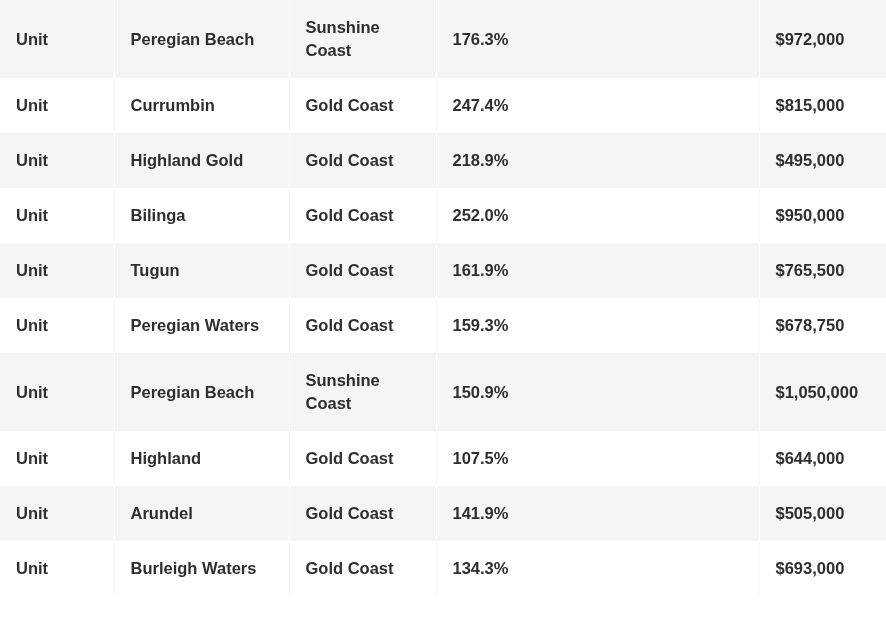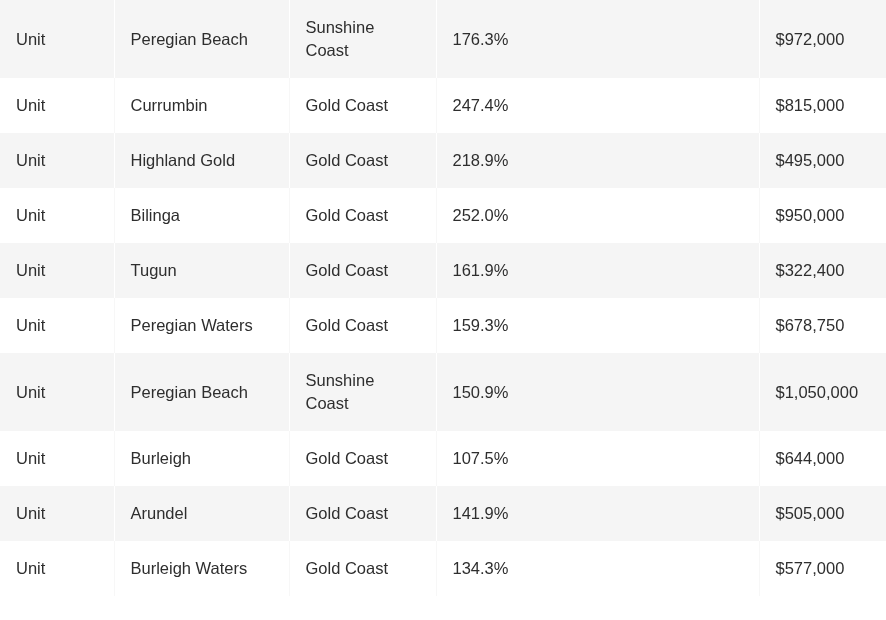--- a/index.html
+++ b/index.html
@@ -11,20 +11,21 @@
     width: 886px;
     height: 620px;
     overflow: hidden;
     font-family: "Liberation Sans", sans-serif;
   }
 
   .property-table {
     width: 886px;
     border-collapse: collapse;
     table-layout: fixed;
+    font-weight: bold;
   }
 
   .property-table col.col-type   { width: 114px; }
   .property-table col.col-suburb { width: 175px; }
   .property-table col.col-region { width: 147px; }
   .property-table col.col-growth { width: 323px; }
   .property-table col.col-price  { width: 127px; }
 
   .property-table tr.row-shaded td {
     background: #f5f5f5;
@@ -91,51 +92,51 @@
         <td class="cell-suburb">Bilinga</td>
         <td class="cell-region">Gold Coast</td>
         <td class="cell-growth">252.0%</td>
         <td class="cell-median-price">$950,000</td>
       </tr>
       <tr class="row-shaded">
         <td class="cell-property-type">Unit</td>
         <td class="cell-suburb">Tugun</td>
         <td class="cell-region">Gold Coast</td>
         <td class="cell-growth">161.9%</td>
-        <td class="cell-median-price">$322,400</td>
+        <td class="cell-median-price">$765,500</td>
       </tr>
       <tr class="row-plain">
         <td class="cell-property-type">Unit</td>
         <td class="cell-suburb">Peregian Waters</td>
         <td class="cell-region">Gold Coast</td>
         <td class="cell-growth">159.3%</td>
         <td class="cell-median-price">$678,750</td>
       </tr>
       <tr class="row-shaded">
         <td class="cell-property-type">Unit</td>
         <td class="cell-suburb">Peregian Beach</td>
         <td class="cell-region">Sunshine Coast</td>
         <td class="cell-growth">150.9%</td>
         <td class="cell-median-price">$1,050,000</td>
       </tr>
       <tr class="row-plain">
         <td class="cell-property-type">Unit</td>
-        <td class="cell-suburb">Burleigh</td>
+        <td class="cell-suburb">Highland</td>
         <td class="cell-region">Gold Coast</td>
         <td class="cell-growth">107.5%</td>
         <td class="cell-median-price">$644,000</td>
       </tr>
       <tr class="row-shaded">
         <td class="cell-property-type">Unit</td>
         <td class="cell-suburb">Arundel</td>
         <td class="cell-region">Gold Coast</td>
         <td class="cell-growth">141.9%</td>
         <td class="cell-median-price">$505,000</td>
       </tr>
       <tr class="row-plain">
         <td class="cell-property-type">Unit</td>
         <td class="cell-suburb">Burleigh Waters</td>
         <td class="cell-region">Gold Coast</td>
         <td class="cell-growth">134.3%</td>
-        <td class="cell-median-price">$577,000</td>
+        <td class="cell-median-price">$693,000</td>
       </tr>
     </tbody>
 </table>
 
 </body></html>

